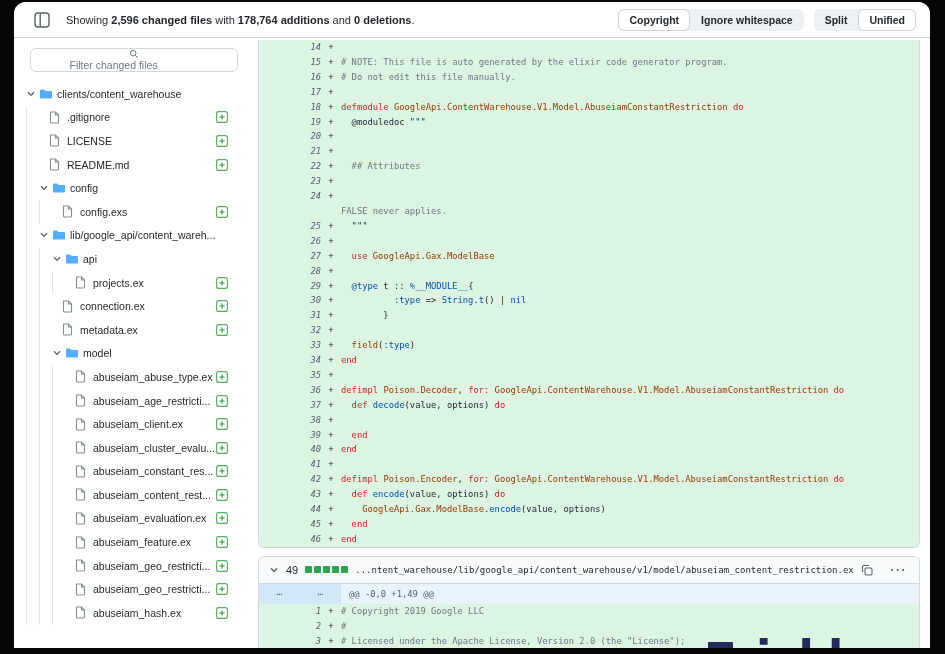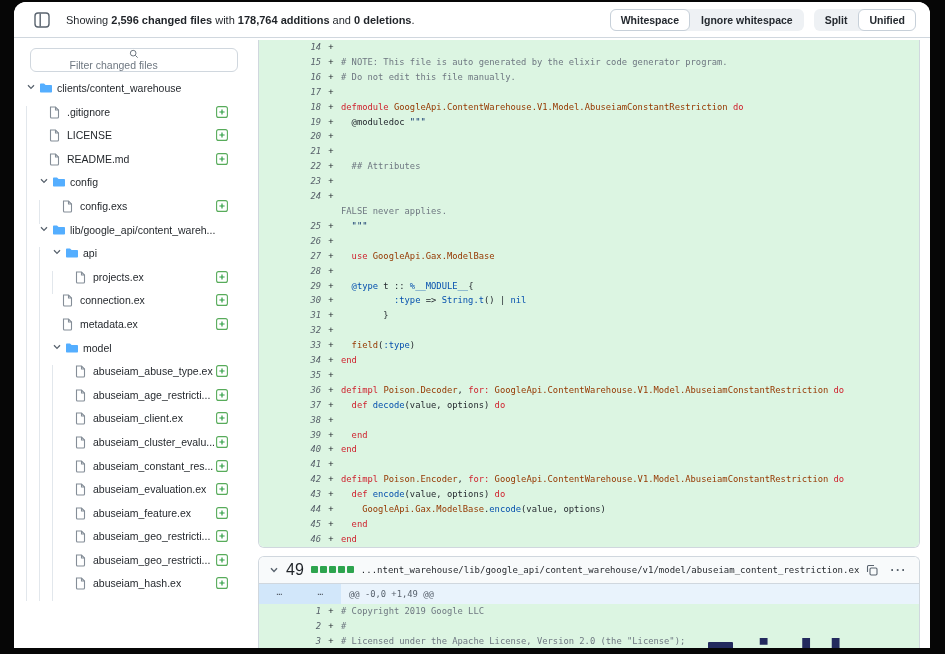--- a/index.html
+++ b/index.html
@@ -25,21 +25,21 @@
 
   .body-row { flex:1; display:flex; overflow:hidden; }
 
   
   .sidebar { width:238px; flex:0 0 238px; overflow:hidden; padding-top:10px; }
   .filter-box { margin:0 14px 10px 16px; height:24px; border:1px solid #d0d7de;
     border-radius:6px; display:flex; align-items:center; padding:0 8px; background:#fff;flex-direction:column; }
   .filter-box input { border:none; outline:none; flex:1; font-size:10.5px;
     margin-left:6px; color:#1f2328; font-family:inherit; background:transparent; }
   .filter-box input::placeholder { color:#6e7781; }
-  .t-row { display:flex; align-items:flex-start; height:23.6px; padding-left:12px;
+  .t-row { display:flex; align-items:center; height:23.6px; padding-left:12px;
     font-size:10.5px; color:#1f2328; cursor:pointer; }
   .guide { flex:0 0 13px; align-self:stretch; border-left:1px solid #e2e7ec; }
   .chev { flex:0 0 13px; display:flex; align-items:center; }
   .fspace { flex:0 0 10px; }
   .ficon { flex:0 0 18px; display:flex; align-items:center; }
   .t-label { white-space:nowrap; overflow:hidden; }
   .addbox { margin-left:auto; margin-right:24px; display:flex; align-items:center; }
 
   
   .main { flex:1; padding:2px 10px 0 6px; overflow:hidden; position:relative; background:#fff; }
@@ -52,21 +52,21 @@
   .g-num { flex:0 0 28px; text-align:right; color:#57606a;font-style:italic; }
   .g-sign { flex:0 0 20px; text-align:center; color:#24292f; }
   .code { flex:1; white-space:pre; padding-right:8px; color:#24292f; overflow:hidden; }
   .tok-c { color:#6e7781; } .tok-k { color:#cf222e; } .tok-m { color:#953800; }
   .tok-f { color:#0550ae; } .tok-a { color:#0550ae; } .tok-s { color:#0a3069; }
   .tok-p { color:#24292f; }
 
   .file-header { height:27px; display:flex; align-items:center; gap:7px;
     padding:0 10px; background:#f8fafb; border-bottom:1px solid #d0d7de; }
   .fh-chev { display:flex; align-items:center; cursor:pointer; background:none; border:none; }
-  .fh-adds { font-size:16px; color:#1f2328; }
+  .fh-adds { font-size:11px; color:#1f2328; }
   .diffstat { display:flex; gap:2px; }
   .diffstat i { width:7px; height:7px; border-radius:1px; background:#2da44e; display:block; }
   .fh-path { font-family:"DejaVu Sans Mono", monospace; font-size:9px; color:#1f2328;
     white-space:nowrap; }
   .fh-copy { display:flex; align-items:center; cursor:pointer; background:none; border:none; }
   .fh-kebab { margin-left:auto; color:#57606a; font-size:12px; font-weight:700;
     letter-spacing:1.5px; cursor:pointer; background:none; border:none;
     font-family:inherit; padding-right:2px; }
   .hunk { display:flex; height:20px; line-height:20px;
     font-family:"DejaVu Sans Mono", monospace; font-size:8.8px; }
@@ -95,21 +95,21 @@
       <svg width="16" height="16" viewBox="0 0 16 16">
         <rect x="1" y="1" width="14" height="14" rx="3" fill="none" stroke="#59636e" stroke-width="1.4"></rect>
         <line x1="6.2" y1="1.5" x2="6.2" y2="14.5" stroke="#59636e" stroke-width="1.4"></line>
       </svg>
     </button>
     <div class="tb-summary">
       <span>Showing </span><b>2,596 changed files</b><span> with </span><b>178,764 additions</b><span> and </span><b>0 deletions</b><span>.</span>
     </div>
     <div class="tb-spacer"></div>
     <div class="seg-group">
-      <button class="seg active">Whitespace</button>
+      <button class="seg active">Copyright</button>
       <button class="seg">Ignore whitespace</button>
     </div>
     <div class="seg-group">
       <button class="seg">Split</button>
       <button class="seg active">Unified</button>
     </div>
   </div>
 
   <div class="body-row">
 
@@ -398,20 +398,39 @@
             <span class="guide"></span>
             <span class="guide"></span>
             <span class="fspace"></span>
             <span class="ficon">
               <svg width="11" height="13" viewBox="0 0 11 13">
                 <path d="M1.5 1 H6.5 L9.5 4 V11 A1 1 0 0 1 8.5 12 H2.5 A1 1 0 0 1 1.5 11 Z" fill="none" stroke="#848d97" stroke-width="1.1"></path>
                 <path d="M6.5 1 V4 H9.5" fill="none" stroke="#848d97" stroke-width="1.1"></path>
               </svg>
             </span>
             <span class="t-label">abuseiam_constant_res...</span>
+            <span class="addbox">
+              <svg width="12" height="12" viewBox="0 0 12 12">
+                <rect x="0.6" y="0.6" width="10.8" height="10.8" rx="2" fill="#ffffff" stroke="#57ab5a" stroke-width="1.1"></rect>
+                <path d="M6 3.4 V8.6 M3.4 6 H8.6" stroke="#2f9e44" stroke-width="1.2"></path>
+              </svg>
+            </span>
+          </div>
+          <div class="t-row">
+            <span class="guide"></span>
+            <span class="guide"></span>
+            <span class="guide"></span>
+            <span class="fspace"></span>
+            <span class="ficon">
+              <svg width="11" height="13" viewBox="0 0 11 13">
+                <path d="M1.5 1 H6.5 L9.5 4 V11 A1 1 0 0 1 8.5 12 H2.5 A1 1 0 0 1 1.5 11 Z" fill="none" stroke="#848d97" stroke-width="1.1"></path>
+                <path d="M6.5 1 V4 H9.5" fill="none" stroke="#848d97" stroke-width="1.1"></path>
+              </svg>
+            </span>
+            <span class="t-label">abuseiam_content_rest...</span>
             <span class="addbox">
               <svg width="12" height="12" viewBox="0 0 12 12">
                 <rect x="0.6" y="0.6" width="10.8" height="10.8" rx="2" fill="#ffffff" stroke="#57ab5a" stroke-width="1.1"></rect>
                 <path d="M6 3.4 V8.6 M3.4 6 H8.6" stroke="#2f9e44" stroke-width="1.2"></path>
               </svg>
             </span>
           </div>
           <div class="t-row">
             <span class="guide"></span>
             <span class="guide"></span>

